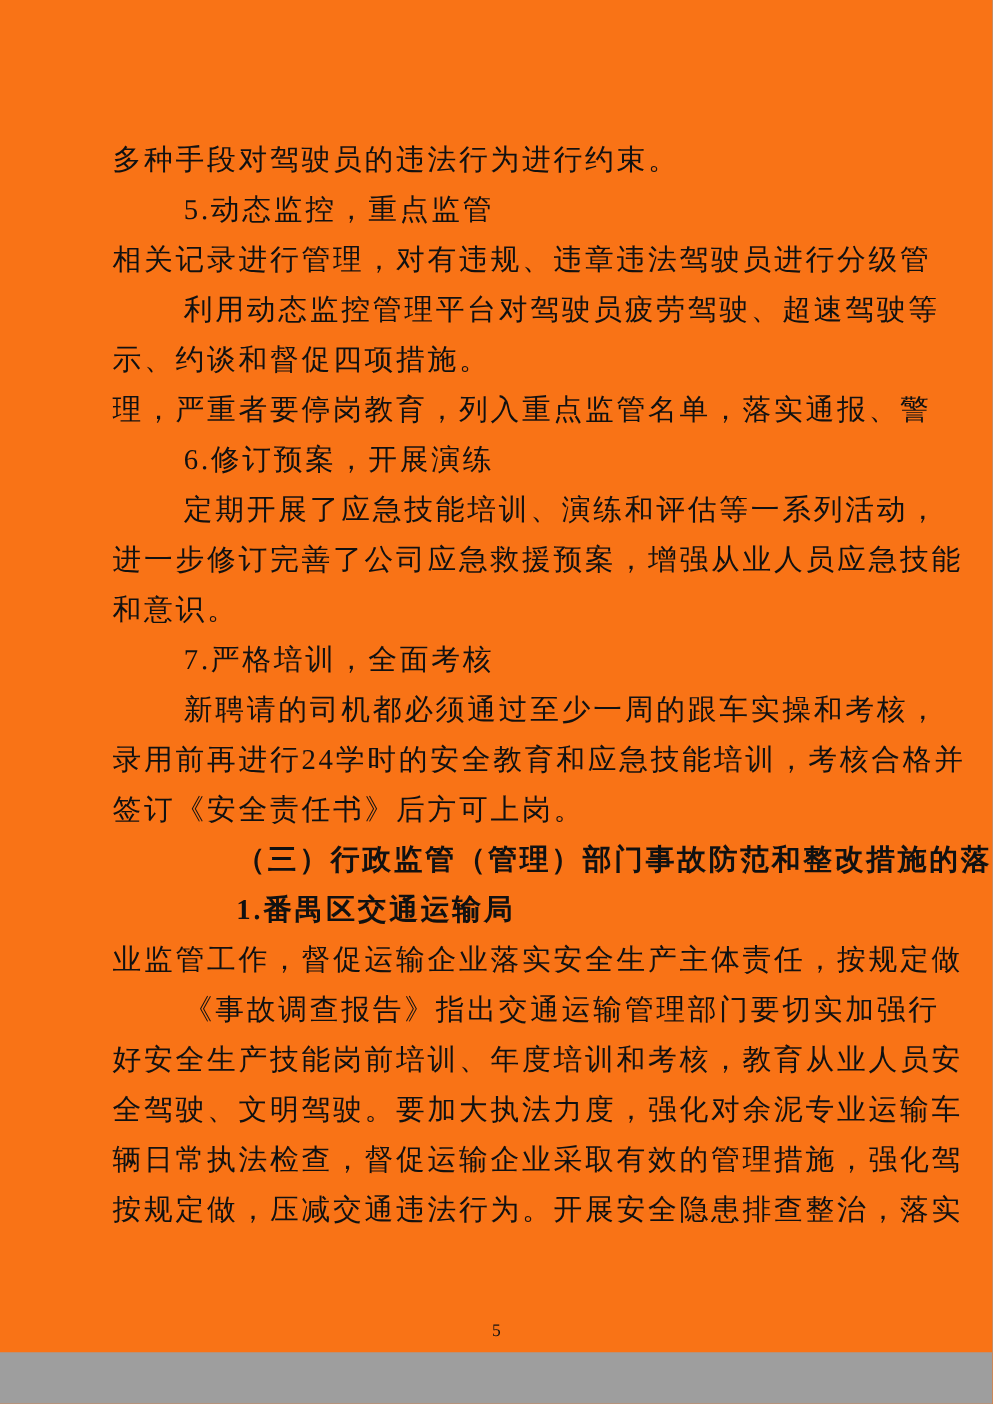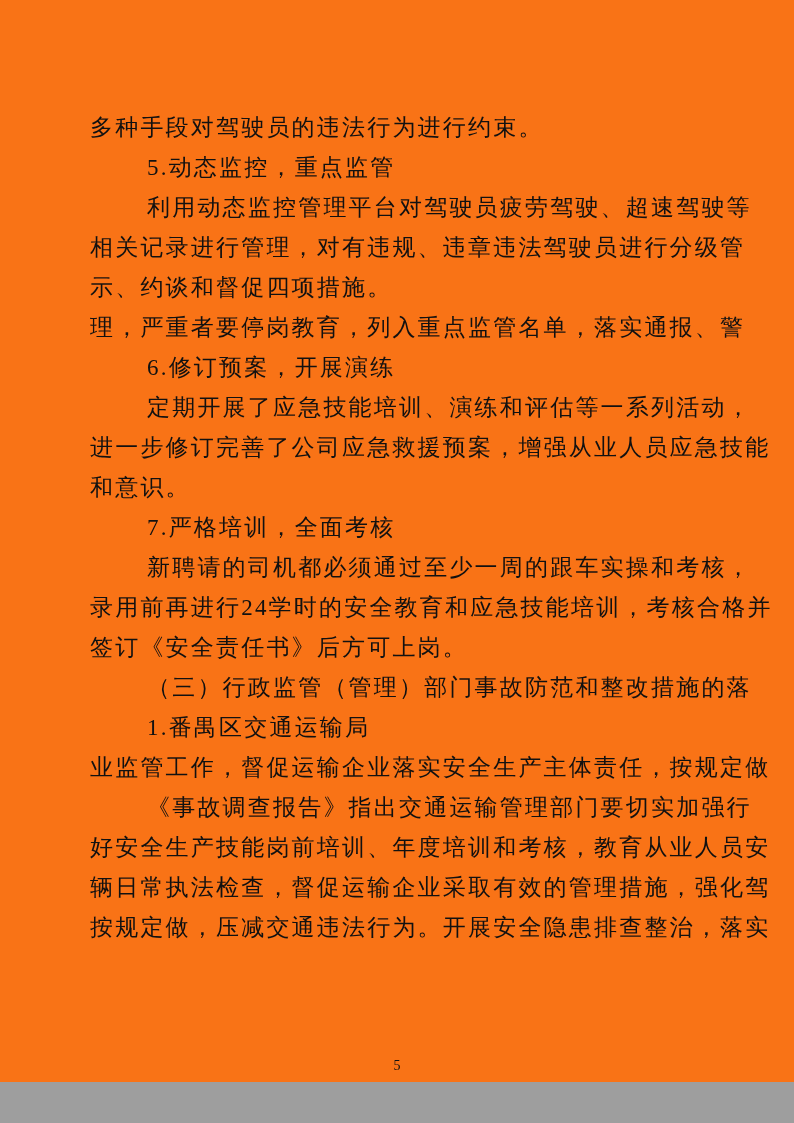--- a/index.html
+++ b/index.html
@@ -28,21 +28,22 @@
     line-height: 40px;
     font-size: 23px;
     letter-spacing: 2.2px;
     white-space: nowrap;
     font-weight: 400;
   }
   .line.indent {
     padding-left: 57px;
   }
   .line.bold {
-    font-weight: 400;
+    font-weight: 700;
+    margin-left: 42px;
   }
   .footer {
     position: absolute;
     left: 0;
     top: 1056px;
     width: 794px;
     text-align: center;
   }
   .page-number {
     font-size: 14px;
@@ -51,37 +52,38 @@
     font-family: "Liberation Serif", "DejaVu Serif", serif;
   }
 </style>
 </head>
 <body>
 
 <div class="page">
   <div class="content">
     <div class="line">多种手段对驾驶员的违法行为进行约束。</div>
     <div class="line indent">5.动态监控，重点监管</div>
+    <div class="line">相关记录进行管理，对有违规、违章违法驾驶员进行分级管</div>
     <div class="line indent">利用动态监控管理平台对驾驶员疲劳驾驶、超速驾驶等</div>
-    <div class="line">相关记录进行管理，对有违规、违章违法驾驶员进行分级管</div>
     <div class="line">示、约谈和督促四项措施。</div>
     <div class="line">理，严重者要停岗教育，列入重点监管名单，落实通报、警</div>
     <div class="line indent">6.修订预案，开展演练</div>
     <div class="line indent">定期开展了应急技能培训、演练和评估等一系列活动，</div>
     <div class="line">进一步修订完善了公司应急救援预案，增强从业人员应急技能</div>
     <div class="line">和意识。</div>
     <div class="line indent">7.严格培训，全面考核</div>
     <div class="line indent">新聘请的司机都必须通过至少一周的跟车实操和考核，</div>
     <div class="line">录用前再进行24学时的安全教育和应急技能培训，考核合格并</div>
     <div class="line">签订《安全责任书》后方可上岗。</div>
     <div class="line indent bold">（三）行政监管（管理）部门事故防范和整改措施的落</div>
     <div class="line indent bold">1.番禺区交通运输局</div>
     <div class="line">业监管工作，督促运输企业落实安全生产主体责任，按规定做</div>
     <div class="line indent">《事故调查报告》指出交通运输管理部门要切实加强行</div>
     <div class="line">好安全生产技能岗前培训、年度培训和考核，教育从业人员安</div>
+    <div class="line">全驾驶、文明驾驶。要加大执法力度，强化对余泥专业运输车</div>
     <div class="line">辆日常执法检查，督促运输企业采取有效的管理措施，强化驾</div>
     <div class="line">按规定做，压减交通违法行为。开展安全隐患排查整治，落实</div>
   </div>
 
   <div class="footer">
     <span class="page-number">5</span>
   </div>
 </div>
 
 </body></html>

